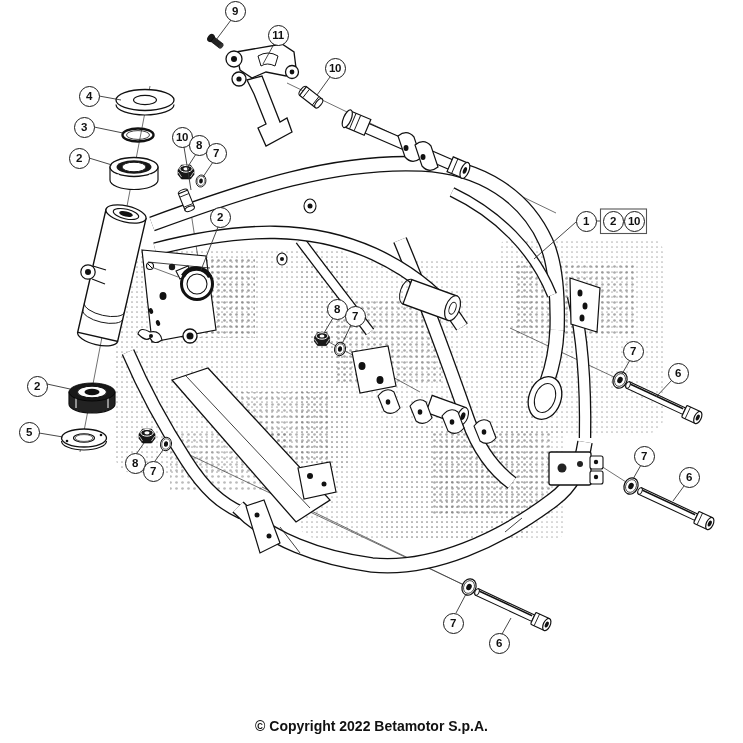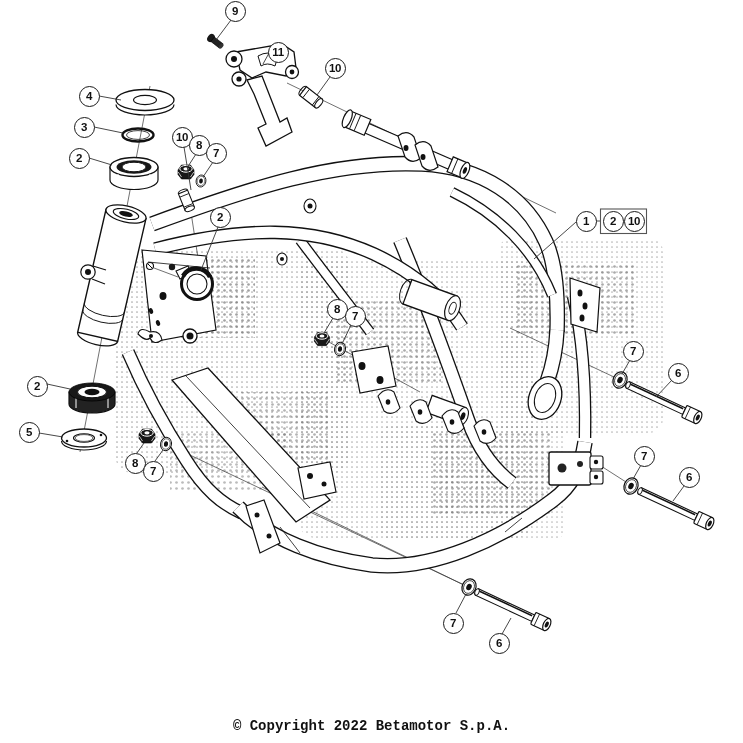--- a/index.html
+++ b/index.html
@@ -10,21 +10,21 @@
   .callout{
     position:absolute;width:21px;height:21px;box-sizing:border-box;
     border:1.4px solid #1a1a1a;border-radius:50%;background:#fff;
     display:flex;align-items:center;justify-content:center;
     font-size:11.5px;font-weight:600;color:#111;letter-spacing:-0.4px;
     font-family:"Liberation Sans", sans-serif;
   }
   .footer-copyright{
     position:absolute;left:0;right:0;top:718px;text-align:center;
     font-size:14px;font-weight:700;color:#111;
-    font-family:Liberation Mono, monospace;
+    font-family:Liberation Sans, sans-serif;
   }
 </style>
 </head>
 <body>
 
 <div class="stage">
 
 <svg width="743" height="743" viewBox="0 0 743 743">
   <defs>
     <pattern id="dotsF" width="5" height="5" patternUnits="userSpaceOnUse">
@@ -325,21 +325,21 @@
     <line x1="684" y1="486" x2="673" y2="501"></line>
     <line x1="456" y1="613" x2="466" y2="594"></line>
     <line x1="502" y1="634" x2="511" y2="618"></line>
   </g>
 
   <rect x="600.5" y="209" width="46" height="24.5" fill="#fff" stroke="#555" stroke-width="1.1"></rect>
 </svg>
 
 <div id="callout-layer">
       <div class="callout" style="left: 224.5px; top: 0.5px;">9</div>
-      <div class="callout" style="left: 267.5px; top: 24.5px; margin-top: 17px;">11</div>
+      <div class="callout" style="left: 267.5px; top: 24.5px;">11</div>
       <div class="callout" style="left: 324.5px; top: 57.5px;">10</div>
       <div class="callout" style="left: 78.5px; top: 85.5px;">4</div>
       <div class="callout" style="left: 73.5px; top: 116.5px;">3</div>
       <div class="callout" style="left: 68.5px; top: 147.5px;">2</div>
       <div class="callout" style="left: 171.5px; top: 126.5px;">10</div>
       <div class="callout" style="left: 188.5px; top: 134.5px;">8</div>
       <div class="callout" style="left: 205.5px; top: 142.5px;">7</div>
       <div class="callout" style="left: 209.5px; top: 206.5px;">2</div>
       <div class="callout" style="left: 575.5px; top: 210.5px;">1</div>
       <div class="callout" style="left: 602.5px; top: 210.5px;">2</div>

